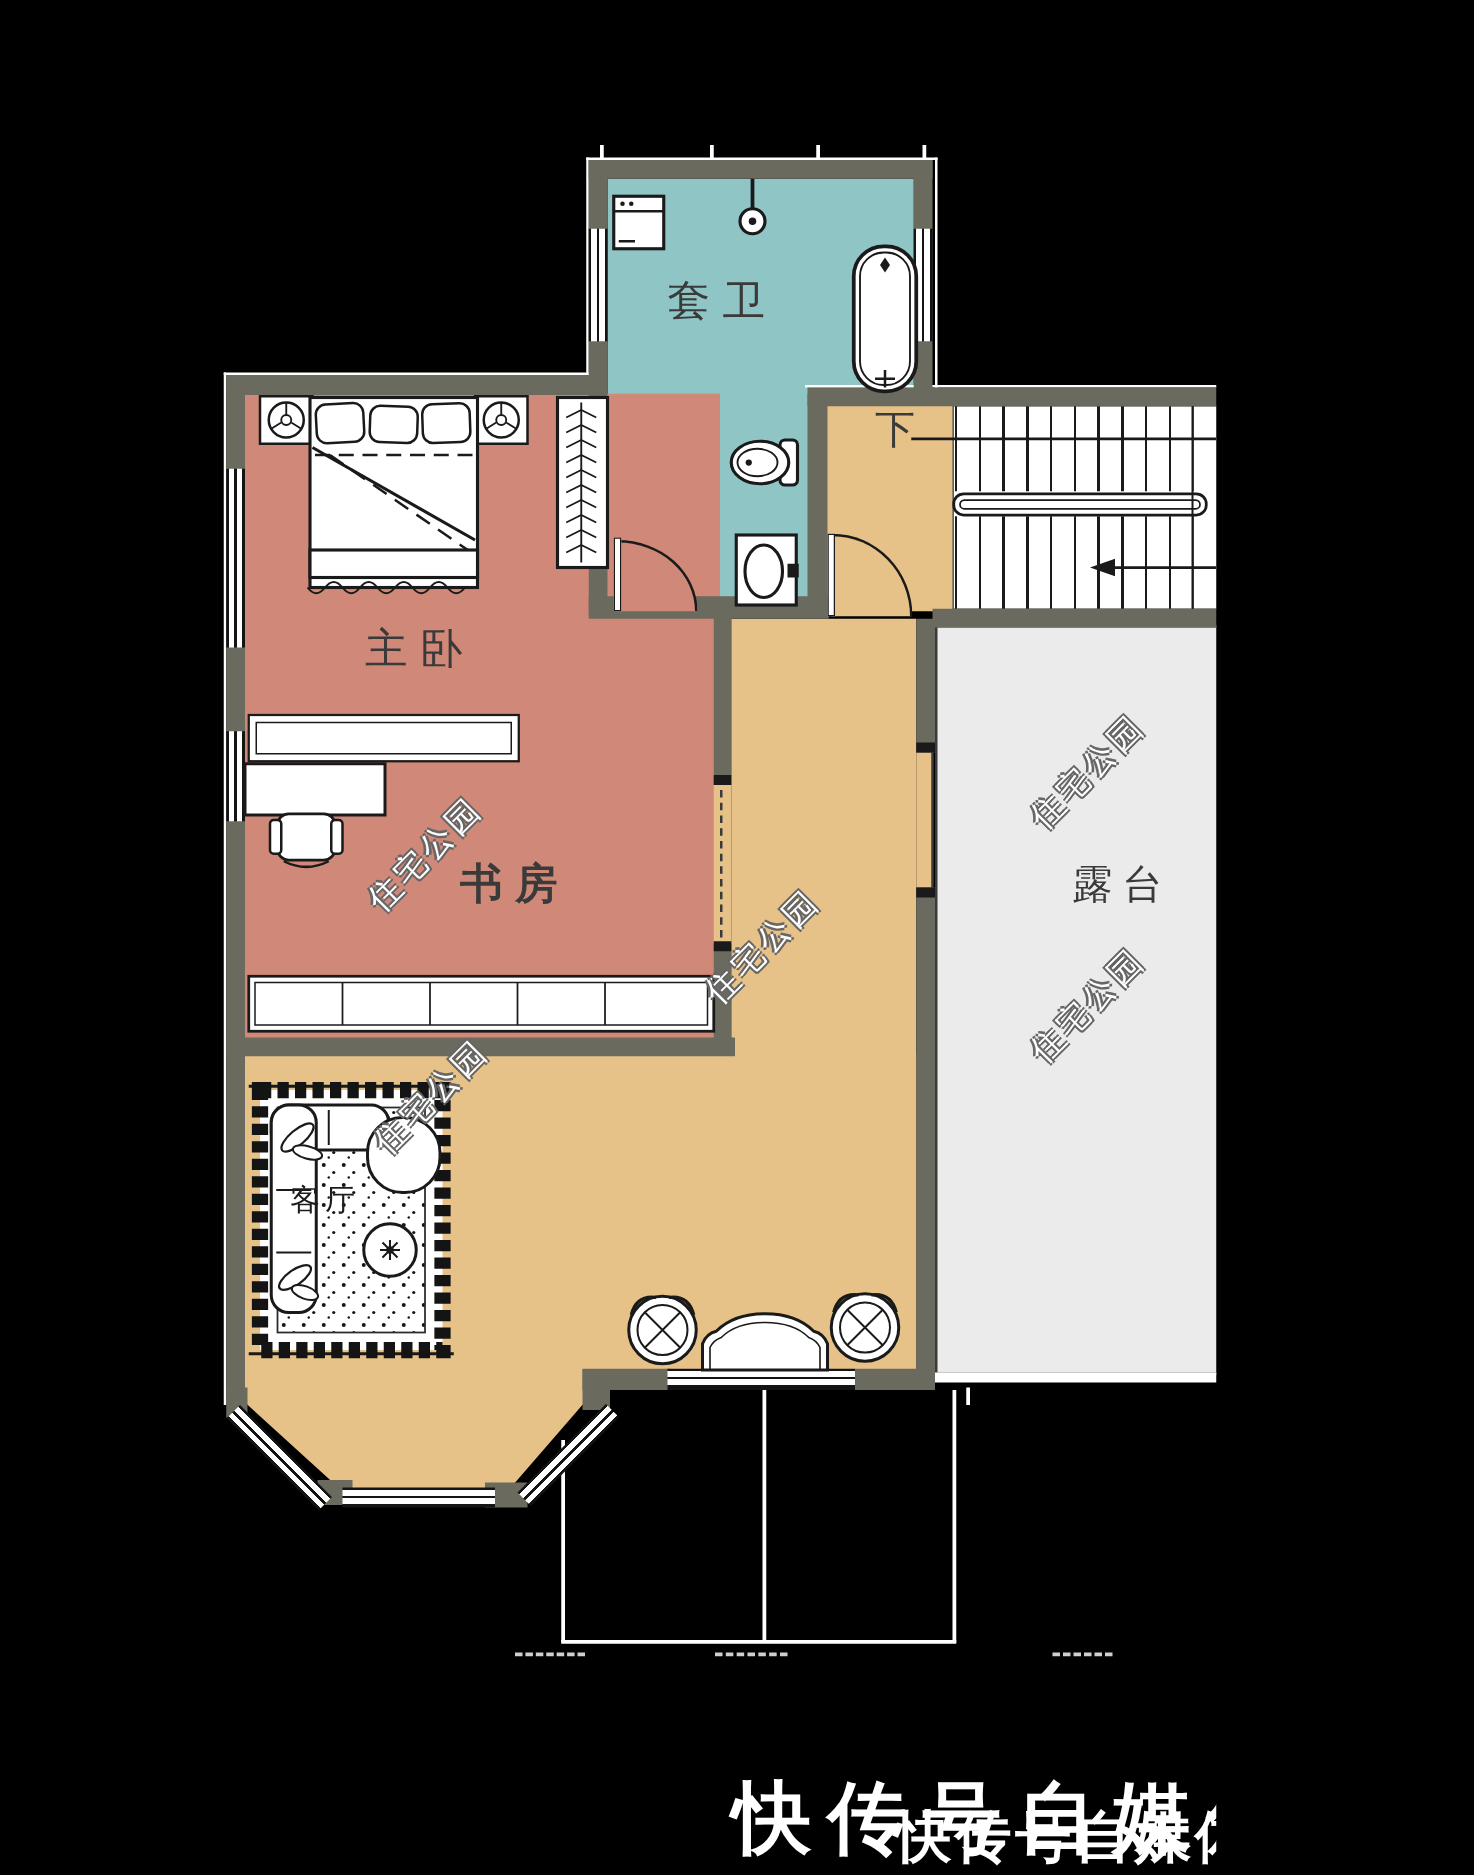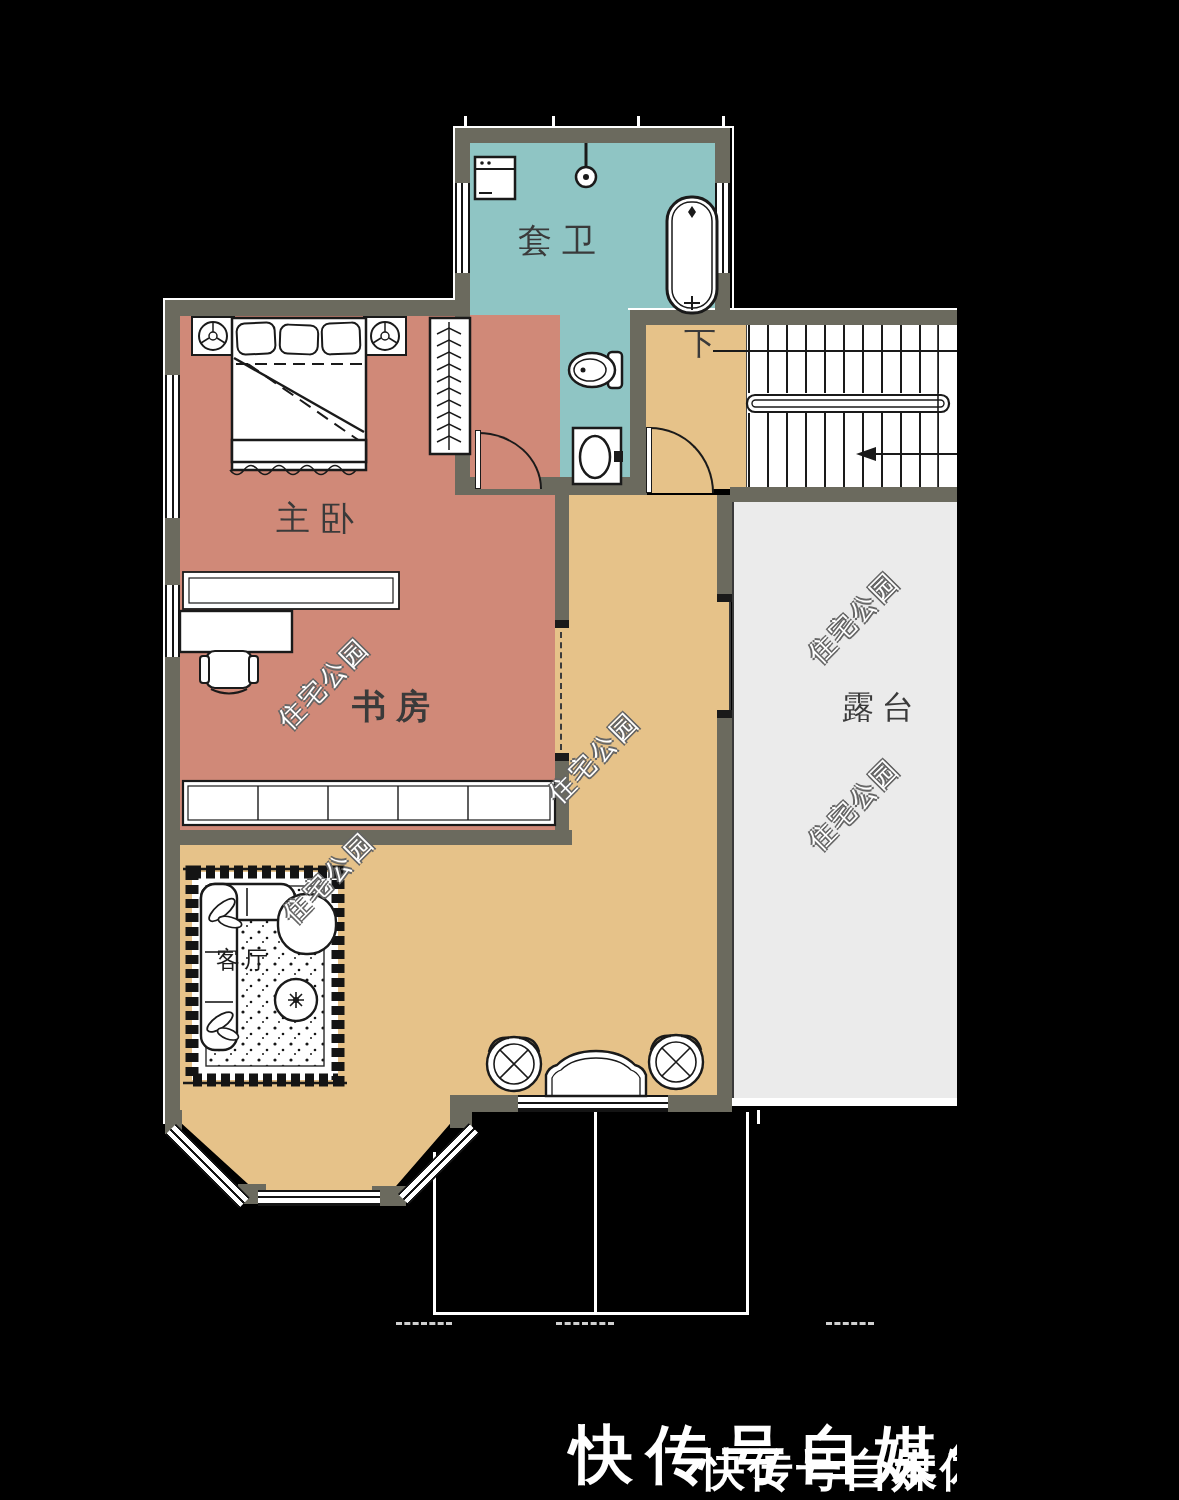--- a/index.html
+++ b/index.html
@@ -1,21 +1,21 @@
 <!DOCTYPE html>
 <html style="--c-wall: #6b6a5e; --c-bath: #8fc5c4; --c-bed: #d08978; --c-hall: #e6c289; --c-terrace: #ebebeb; --c-bg: #000000; --c-line: #1a1a1a;"><head>
 <meta charset="utf-8">
 <style>
   :root{
     --c-wall:#6b6a5e; --c-bath:#8fc5c4; --c-bed:#d08978;
     --c-hall:#e6c289; --c-terrace:#ebebeb; --c-bg:#000000; --c-line:#1a1a1a;
   }
   html,body{margin:0;padding:0;background:#000;}
   .stage{position:relative;width:957px;height:1500px;background:var(--c-bg);overflow:hidden;
-         font-family:"DejaVu Serif","Liberation Serif",serif;}
+         font-family:"DejaVu Serif","Liberation Serif",serif;margin-left:16px;}
   .abs{position:absolute;}
   .floor{position:absolute;}
   .wall{position:absolute;background:var(--c-wall);}
   .win-v{position:absolute;background:linear-gradient(90deg,#141414 0 2px,#fff 2px 6.5px,#141414 6.5px 8.5px,#fff 8.5px 13px,#141414 13px 15px);}
   .win-h{position:absolute;background:linear-gradient(180deg,#141414 0 2px,#fff 2px 6.5px,#141414 6.5px 8.5px,#fff 8.5px 13px,#141414 13px 15px);}
   .win-d{position:absolute;height:15px;background:linear-gradient(180deg,#141414 0 2px,#fff 2px 6.5px,#141414 6.5px 8.5px,#fff 8.5px 13px,#141414 13px 15px);transform-origin:0 0;}
   .jamb{position:absolute;background:#1a1a1a;}
   .door{position:absolute;border-top:2px solid var(--c-line);border-right:2px solid var(--c-line);
         border-top-right-radius:100% 100%;}
   .leaf{position:absolute;background:#fff;border:1.5px solid var(--c-line);}

